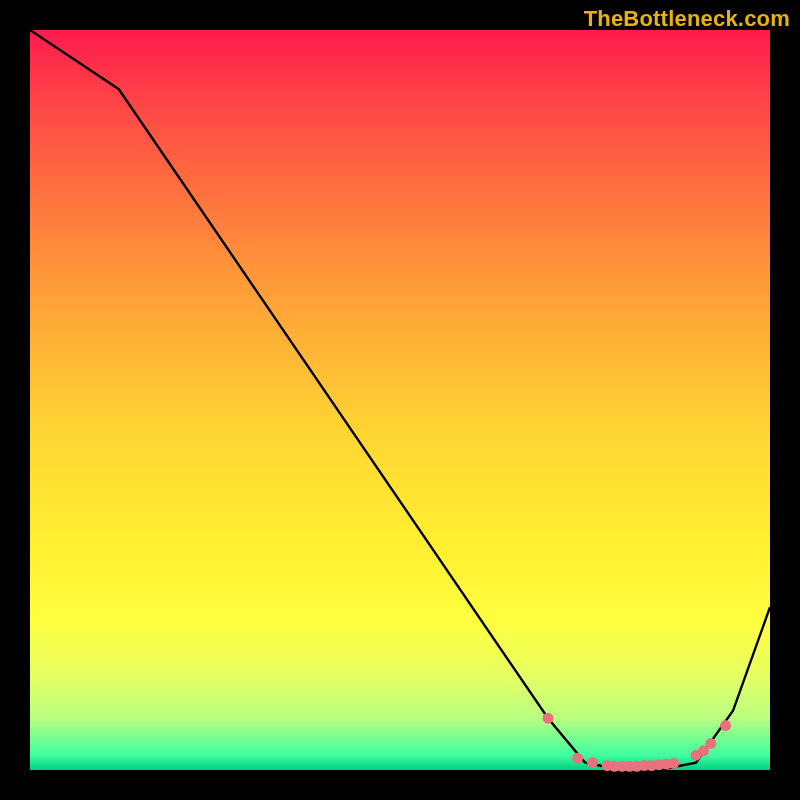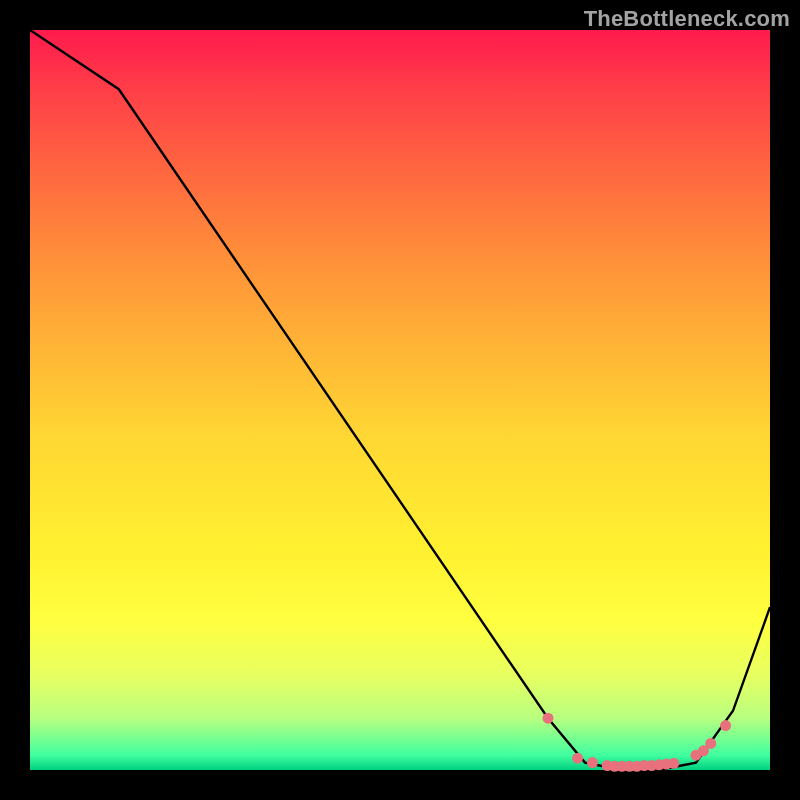--- a/index.html
+++ b/index.html
@@ -42,21 +42,21 @@
       #00d080 100%
     );
   }
   .watermark {
     position: absolute;
     top: 6px;
     right: 10px;
     font-family: Arial, Helvetica, sans-serif;
     font-size: 22px;
     font-weight: 600;
-    color: #a3a3a3;
+    color: #eab308;
     letter-spacing: 0.2px;
   }
   svg.curve {
     position: absolute;
     inset: 0;
     width: 100%;
     height: 100%;
     overflow: visible;
   }
 </style>

